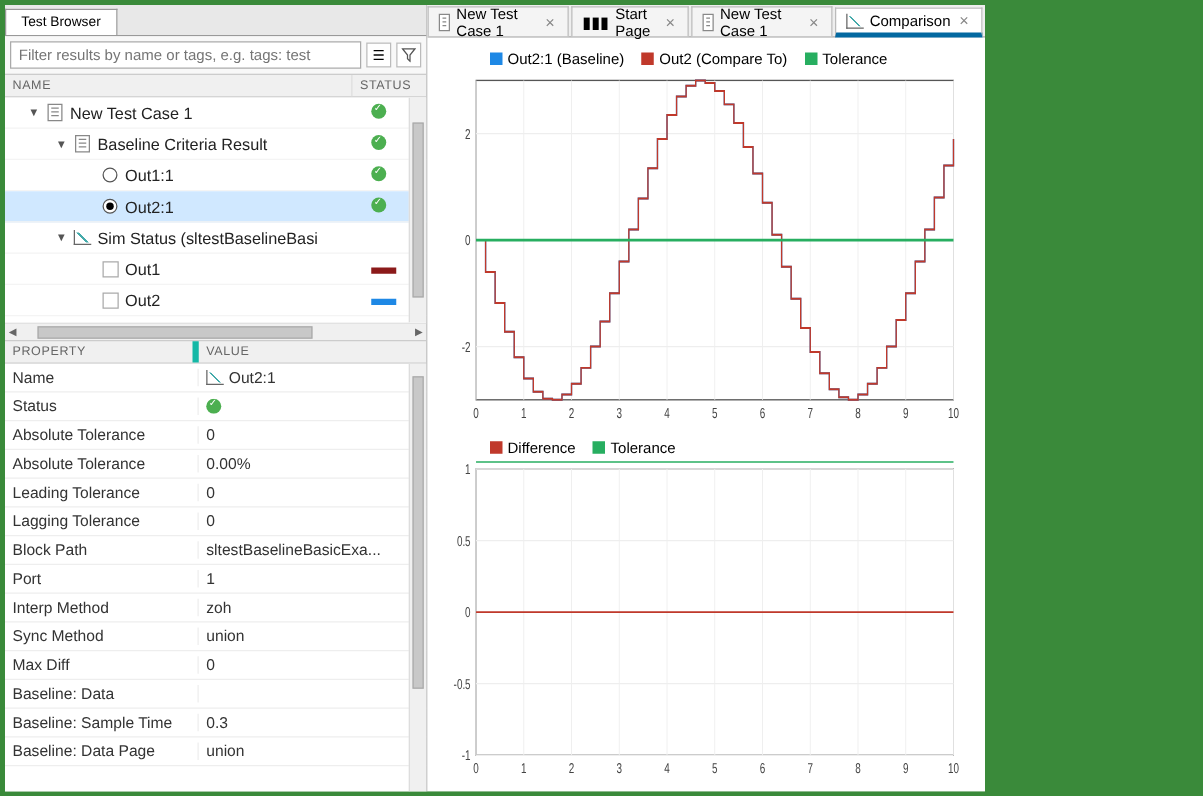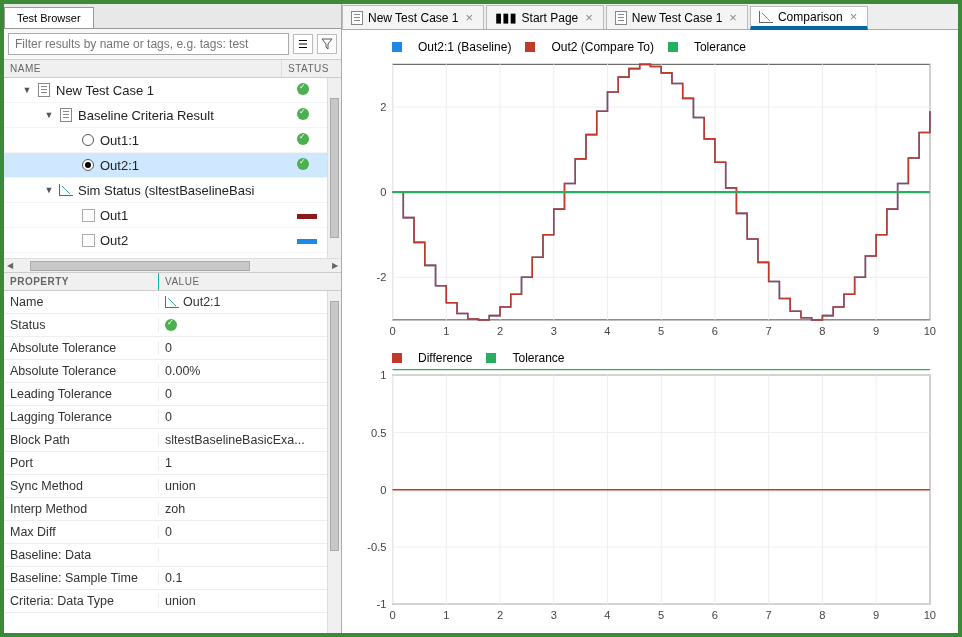--- a/index.html
+++ b/index.html
@@ -5,21 +5,21 @@
   * { box-sizing: border-box; margin: 0; padding: 0; }
   body {
     font-family: "Segoe UI", Arial, sans-serif;
     font-size: 12px;
     background: #3a8a3a;
     padding: 4px;
     overflow: hidden;
   }
   .app {
     display: flex;
-    width: 954px;
+    width: 784px;
     height: 629px;
     background: #f0f0f0;
   }
   
   .left-panel {
     width: 338px;
     display: flex;
     flex-direction: column;
     background: #f5f5f5;
     border-right: 1px solid #aaa;
@@ -165,21 +165,21 @@
   
   .prop-header {
     display: flex;
     background: #f0f0f0;
     border-top: 1px solid #ccc;
     border-bottom: 1px solid #ccc;
     font-size: 10px;
     color: #666;
     letter-spacing: 0.5px;
   }
-  .prop-header .col-p { width: 155px; padding: 3px 6px; border-right: 1px solid #14b8a6; font-weight: bold; }
+  .prop-header .col-p { width: 155px; padding: 3px 6px; border-right: 5px solid #14b8a6; }
   .prop-header .col-v { flex: 1; padding: 3px 6px; }
   .prop-body {
     flex: 1;
     overflow: auto;
     background: #fff;
   }
   .prop-row {
     display: flex;
     height: 23px;
     align-items: center;
@@ -230,21 +230,21 @@
     flex: 1;
     position: relative;
   }
   .legend {
     font-size: 12px;
     display: flex;
     gap: 14px;
     margin-left: 40px;
     margin-bottom: 4px;
   }
-  .legend .li { display: flex; align-items: center; gap: 16px; }
+  .legend .li { display: flex; align-items: center; gap: 4px; }
   .legend .sw { width: 10px; height: 10px; }
   svg.plot { width: 100%; height: 100%; }
   .doc-icon {
     display: inline-block; width: 12px; height: 14px;
     border: 1px solid #888; background: #fff; position: relative;
   }
   .doc-icon::before {
     content: ""; position: absolute; left: 2px; top: 2px; right: 2px;
     border-top: 1px solid #888; box-shadow: 0 3px 0 #888, 0 6px 0 #888;
   }
@@ -398,41 +398,41 @@
         </div>
         <div class="prop-row">
           <div class="pk">Block Path</div>
           <div class="pv">sltestBaselineBasicExa...</div>
         </div>
         <div class="prop-row">
           <div class="pk">Port</div>
           <div class="pv">1</div>
         </div>
         <div class="prop-row">
+          <div class="pk">Interp Method</div>
+          <div class="pv">zoh</div>
+        </div>
+        <div class="prop-row">
           <div class="pk">Sync Method</div>
           <div class="pv">union</div>
         </div>
         <div class="prop-row">
-          <div class="pk">Interp Method</div>
-          <div class="pv">zoh</div>
-        </div>
-        <div class="prop-row">
           <div class="pk">Max Diff</div>
           <div class="pv">0</div>
         </div>
         <div class="prop-row">
           <div class="pk">Baseline: Data</div>
           <div class="pv"></div>
         </div>
         <div class="prop-row">
           <div class="pk">Baseline: Sample Time</div>
-          <div class="pv">0.1</div>
-        </div>
-        <div class="prop-row">
-          <div class="pk">Criteria: Data Type</div>
+          <div class="pv">0.3</div>
+        </div>
+        <div class="prop-row">
+          <div class="pk">Baseline: Data Page</div>
           <div class="pv">union</div>
         </div>
         <div class="vscroll-fake">
           <div class="vthumb" style="top:10px;height:250px"></div>
         </div>
     </div>
   </div>
 
   <div class="right-panel">
     <div class="editor-tabs" id="editor-tabs">

